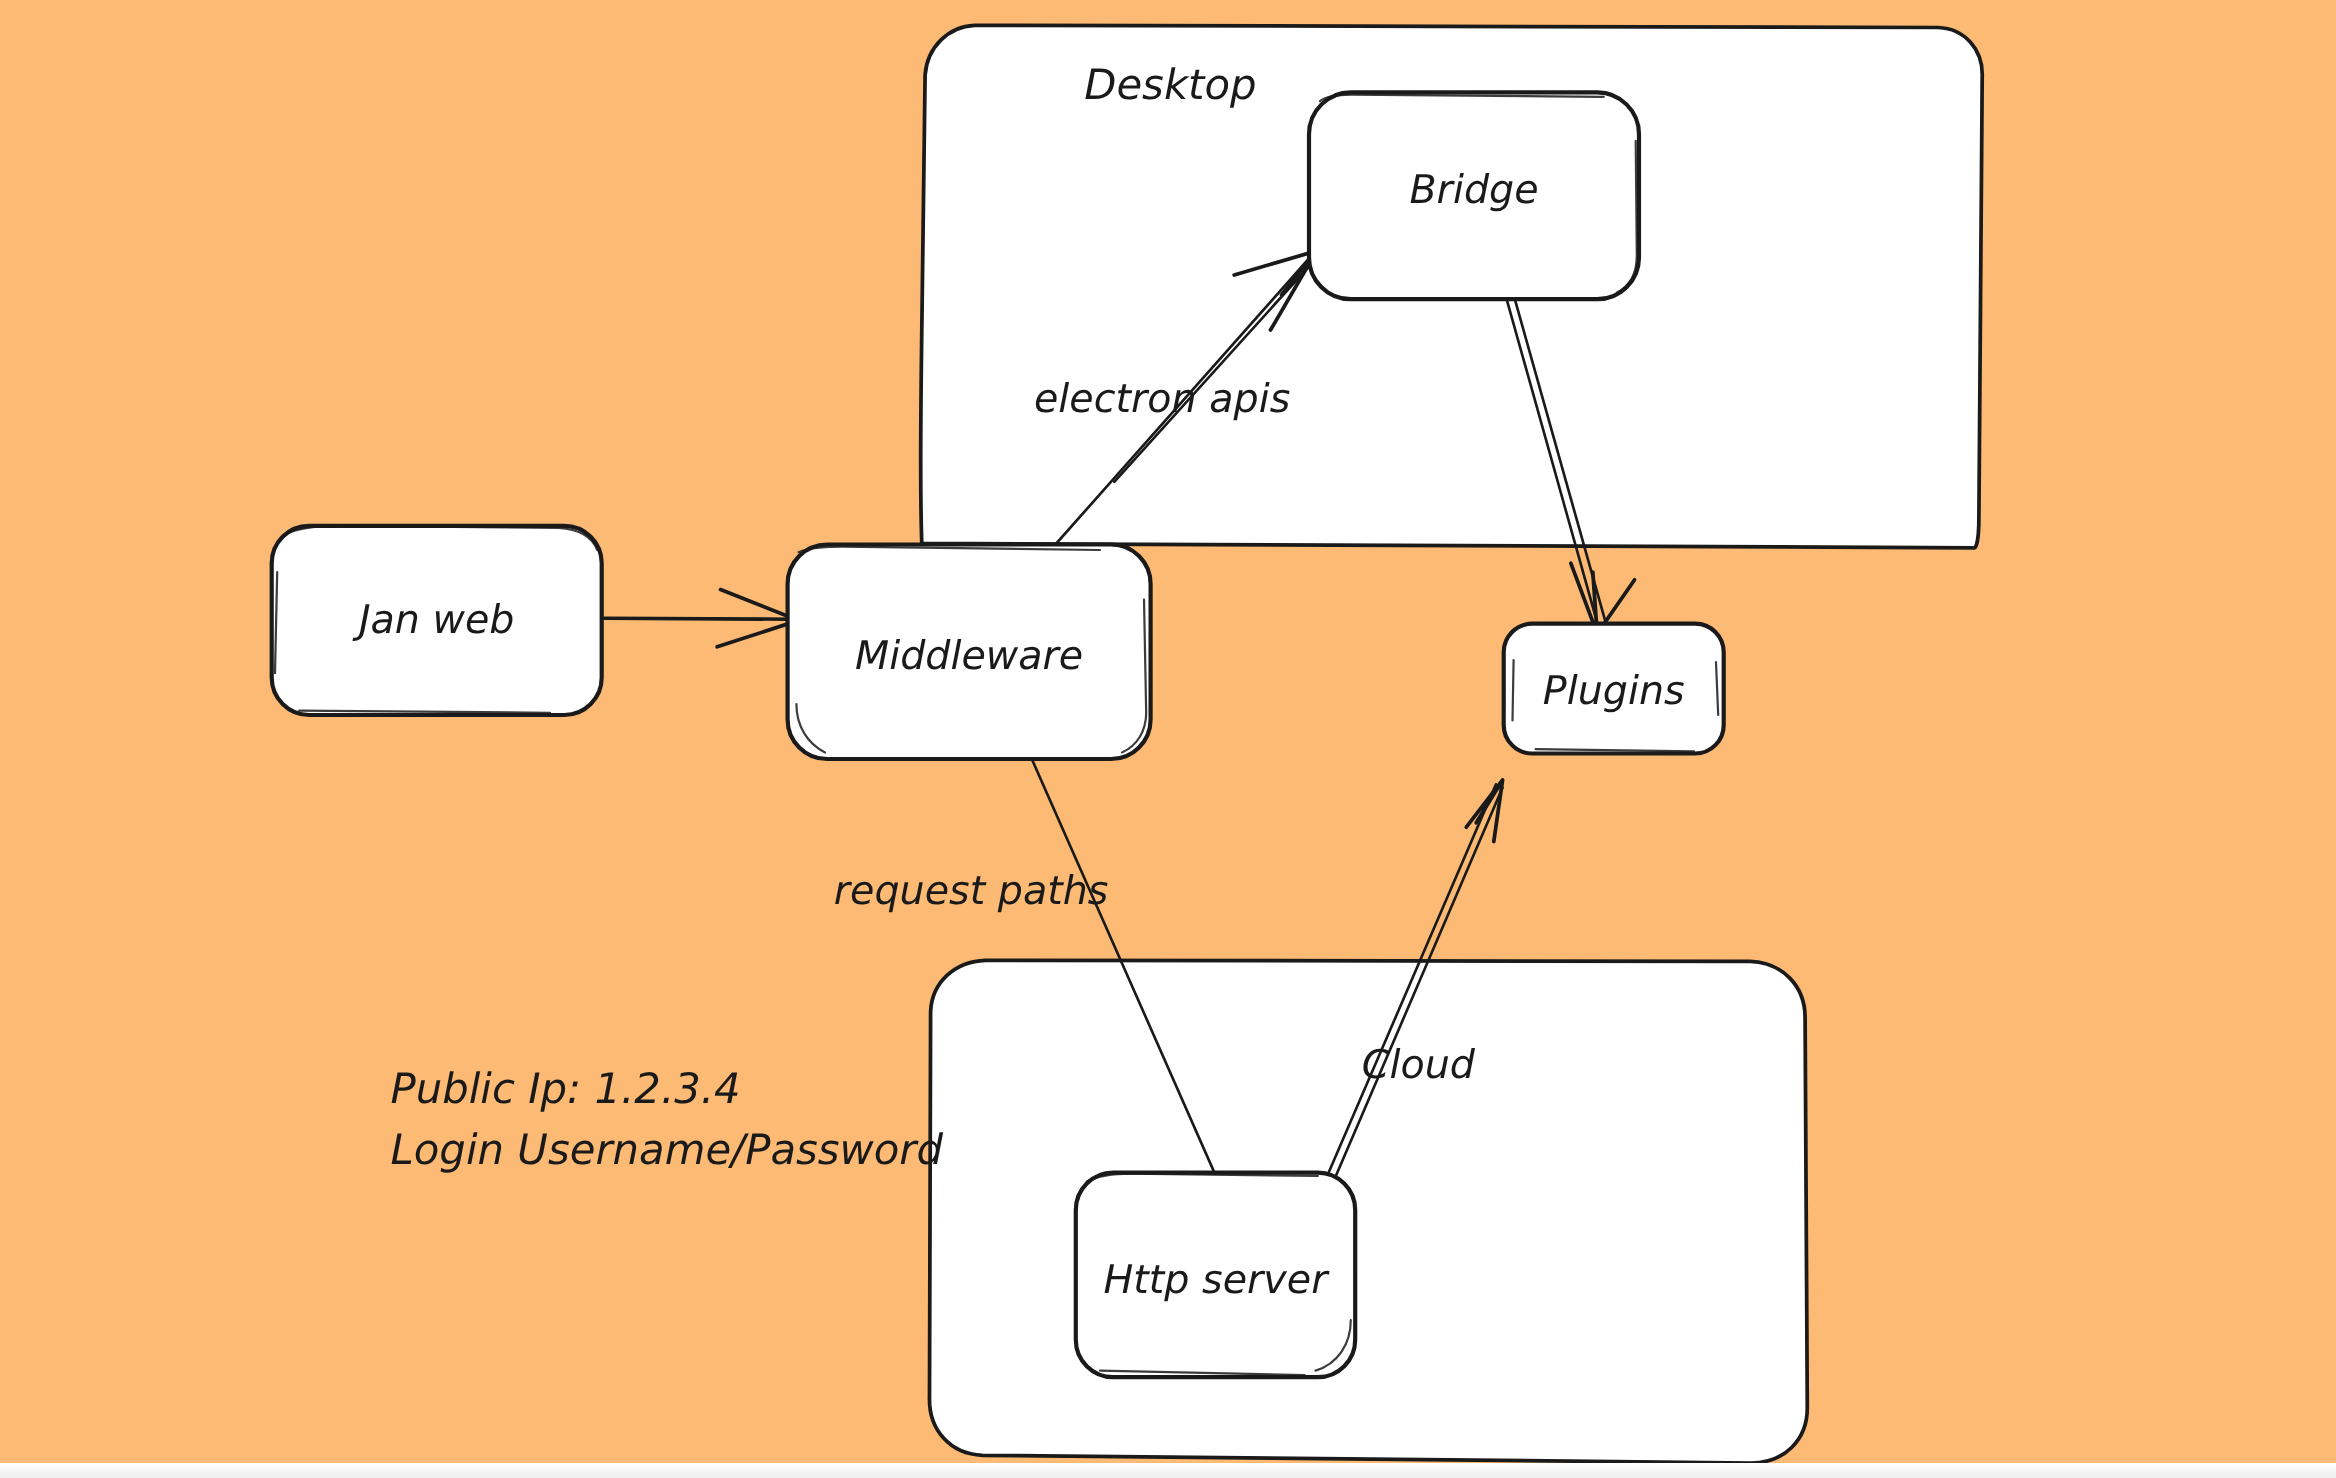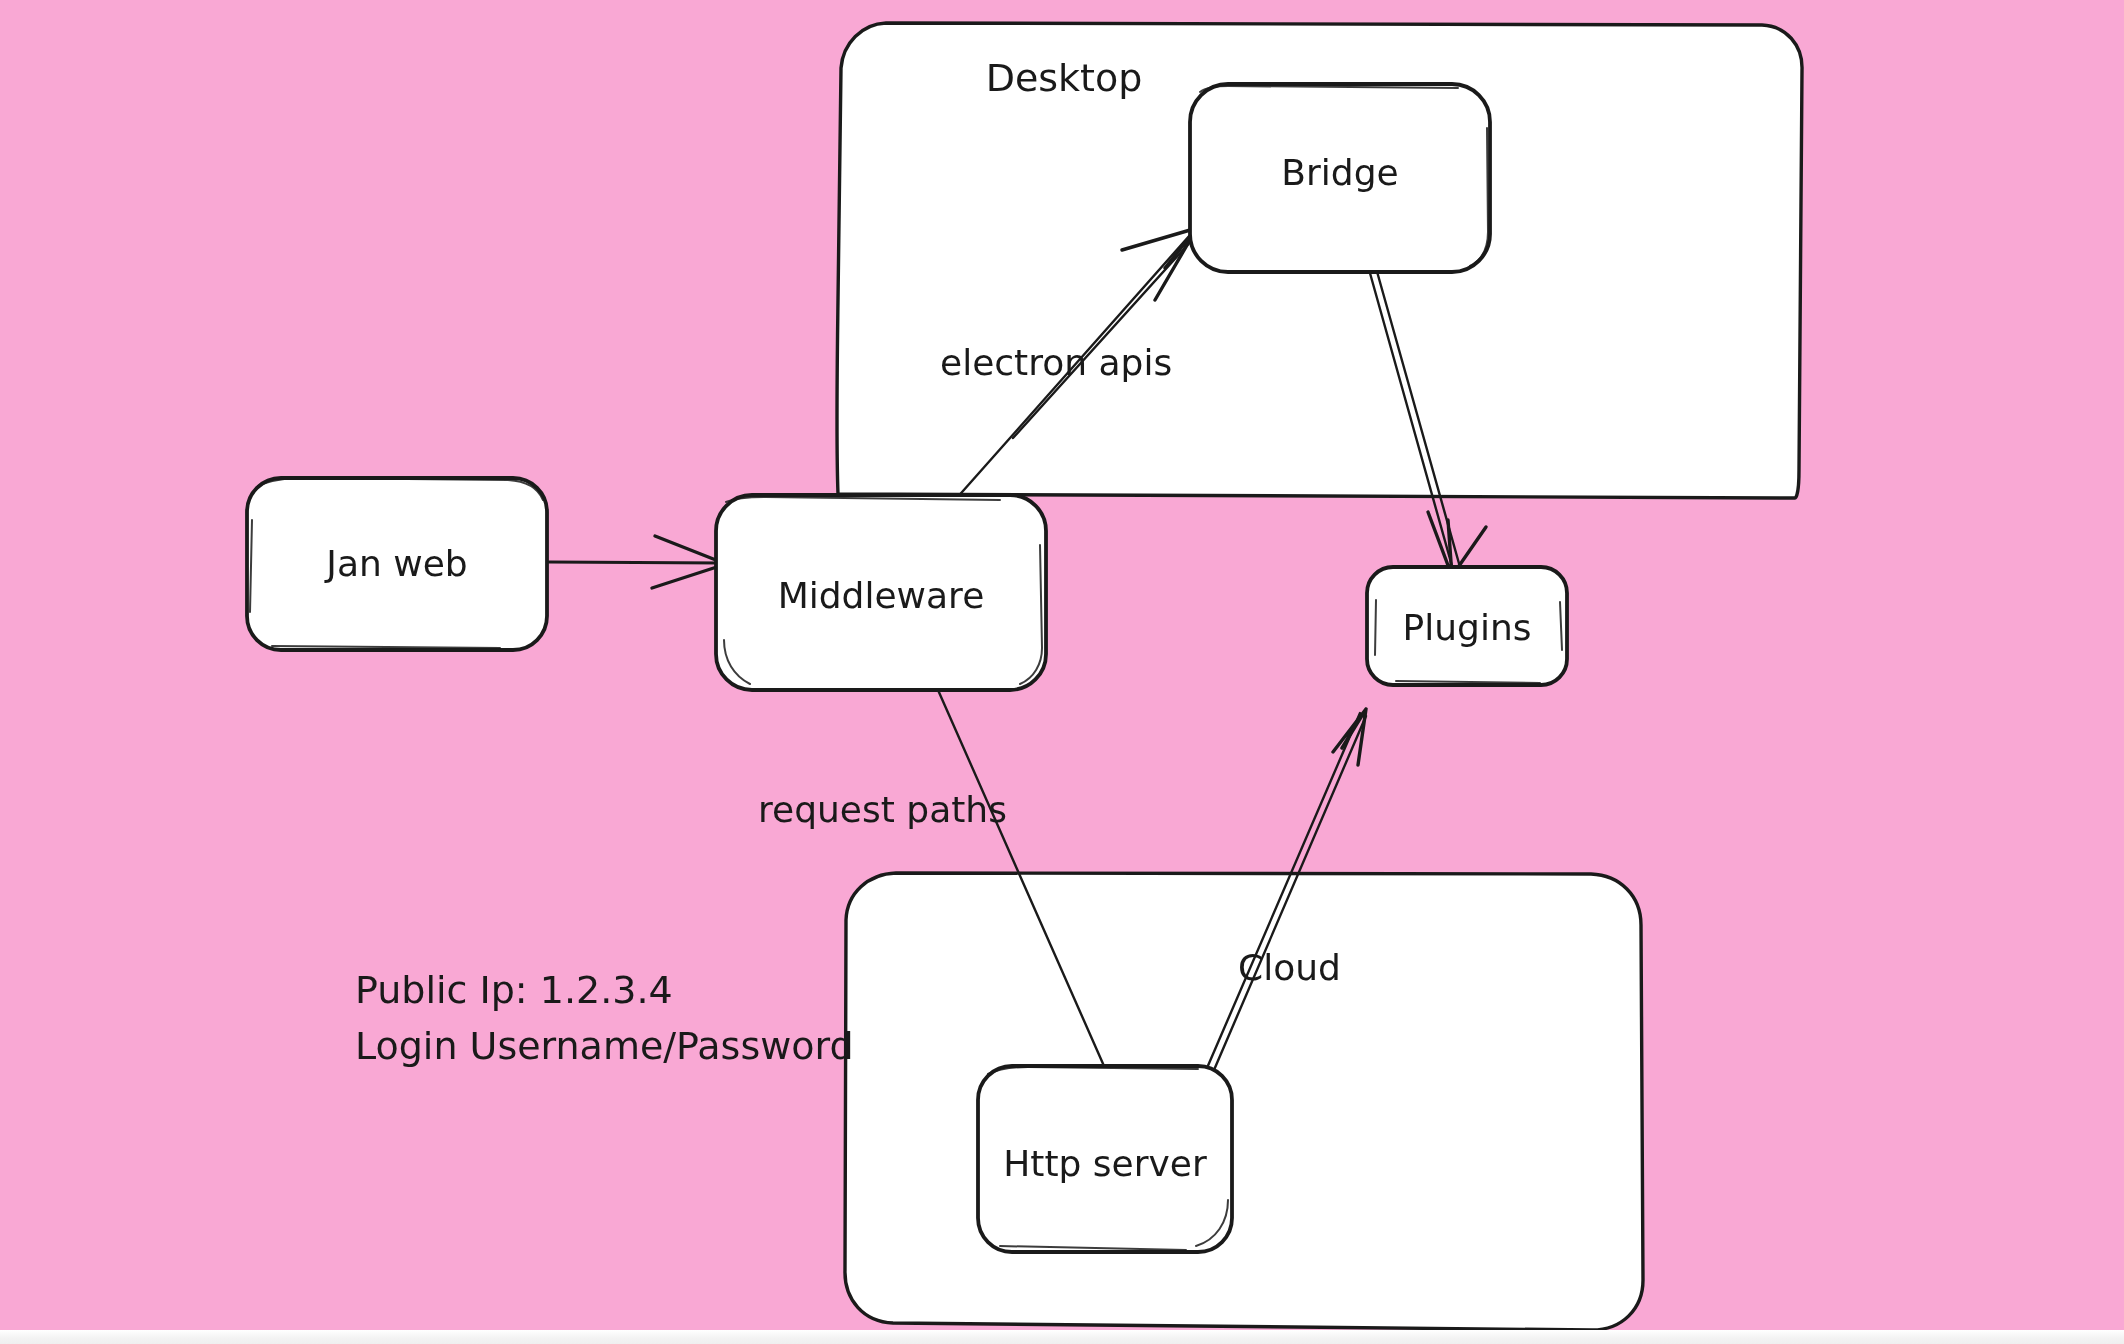--- a/index.html
+++ b/index.html
@@ -5,22 +5,23 @@
 <style>
   html, body {
     margin: 0;
     padding: 0;
     background: #ffffff;
   }
   #canvas-wrap {
     position: relative;
     width: 2124px;
     height: 1344px;
-    background: #f9a8d4;
+    background: #fdba74;
     overflow: hidden;
+    font-style: italic;
   }
   svg#diagram {
     position: absolute;
     inset: 0;
     width: 2124px;
     height: 1344px;
     display: block;
   }
   .hand-text {
     font-family: "DejaVu Sans", sans-serif;

